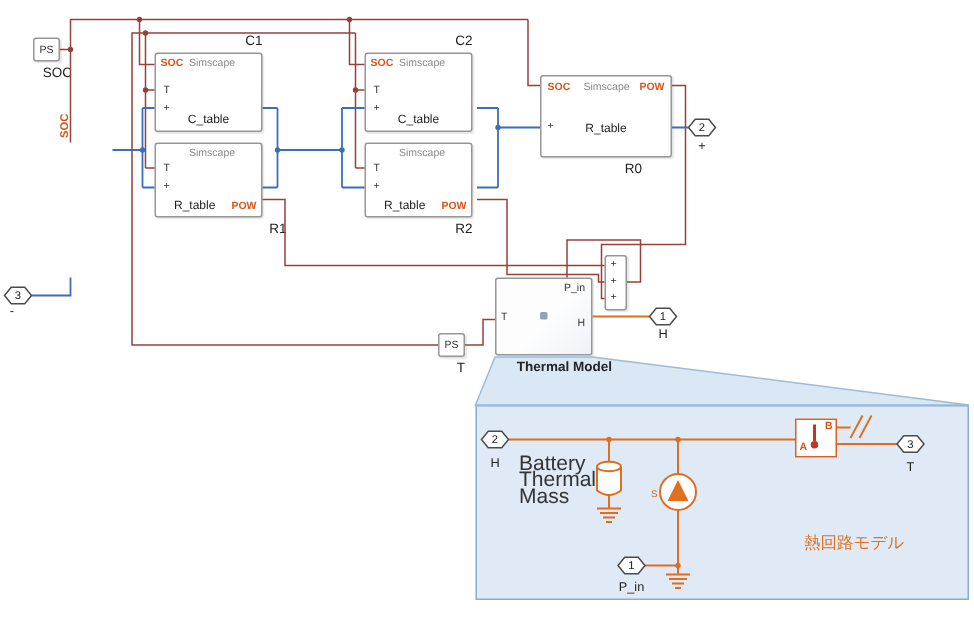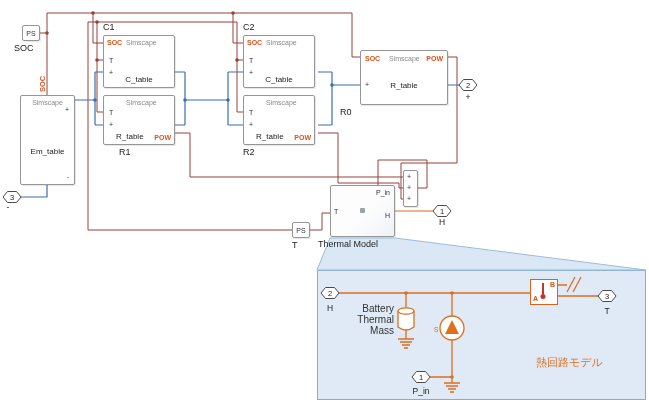--- a/index.html
+++ b/index.html
@@ -5,57 +5,51 @@
   html,body{margin:0;padding:0;background:#fff;}
   .stage{position:relative;width:649px;height:416px;background:#ffffff;
          font-family:"Liberation Sans",sans-serif;overflow:hidden;}
   .block{position:absolute;background:#fff;border:1px solid #969696;border-radius:2px;
          box-sizing:border-box;z-index:2;box-shadow:1px 1px 1px rgba(0,0,0,0.10);}
   .psblock{display:flex;align-items:center;justify-content:center;font-size:7px;color:#333;}
   .plabel{position:absolute;font-size:7px;color:#333;line-height:1;}
   .orange{color:#d95319;font-weight:bold;}
   .wm{position:absolute;font-size:7px;color:#8a8a8a;line-height:1;}
   .bname{position:absolute;font-size:8px;color:#222;line-height:1;}
-  .cap{position:absolute;font-size:9px;color:#222;text-align:left;z-index:2;line-height:1.1;}
-  .cap.top5{z-index:5;}
+  .cap{position:absolute;font-size:9px;color:#222;text-align:right;z-index:2;line-height:1.1;}
+  .cap.top5{z-index:5;font-weight:bold;}
   .rot{position:absolute;left:39px;top:92px;font-size:7.5px;color:#d95319;font-weight:bold;
        transform:rotate(-90deg);transform-origin:0 0;z-index:2;line-height:1;}
   .zoombox{position:absolute;left:317px;top:270px;width:329px;height:130px;
            background:#dfeaf6;border:1px solid #85aed3;box-sizing:border-box;z-index:1;}
   .sensor{position:absolute;left:530px;top:279px;width:28px;height:26px;background:#fff;
           border:1.5px solid #d9631e;box-sizing:border-box;z-index:2;}
   .sensor span{position:absolute;font-size:7px;color:#d95319;font-weight:bold;line-height:1;}
-  .masslabel{position:absolute;left:346px;top:303px;width:48px;text-align:right;
-             font-size:10px;color:#333;line-height:11px;z-index:4;}
+  .masslabel{position:absolute;left:346px;top:303px;width:48px;text-align:left;
+             font-size:14px;color:#333;line-height:11px;z-index:4;}
   .annot{position:absolute;left:536px;top:357px;font-size:11px;color:#e0701f;z-index:4;line-height:1;}
   .srcS{position:absolute;left:434px;top:327px;font-size:6.5px;color:#d9631e;z-index:4;line-height:1;}
   .thermicon{position:absolute;left:29px;top:22px;width:5px;height:5px;background:#9aa2ab;border-radius:1px;}
   svg.wires{position:absolute;left:0;top:0;z-index:3;}
   svg text{font-family:"Liberation Sans",sans-serif;}
 </style>
 </head>
 <body>
 
 <div class="stage">
 
   <div class="zoombox"></div>
 
   <div class="block psblock" style="left:22px;top:25px;width:18px;height:16px;">
     <span>PS</span>
   </div>
   <div class="cap" style="left:14px;top:44px;width:34px;">SOC</div>
 
   <div class="rot">SOC</div>
 
-  <div class="block" style="left:20px;top:95px;width:55px;height:90px;">
-    <span class="wm" style="left:0;right:0;top:3px;text-align:center;">Simscape</span>
-    <span class="plabel" style="right:5px;top:10px;">+</span>
-    <span class="bname" style="left:0;right:0;top:52px;text-align:center;">Em_table</span>
-    <span class="plabel" style="right:5px;bottom:4px;">-</span>
-  </div>
 
   <div class="cap" style="left:103px;top:23px;width:72px;">C1</div>
   <div class="block" style="left:103px;top:35px;width:72px;height:53px;">
     <span class="plabel orange" style="left:3px;top:3px;">SOC</span>
     <span class="wm" style="left:22px;top:3px;">Simscape</span>
     <span class="plabel" style="left:5px;top:21px;">T</span>
     <span class="plabel" style="left:5px;top:33px;">+</span>
     <span class="bname" style="left:0;right:0;bottom:3px;text-align:center;">C_table</span>
   </div>
 

